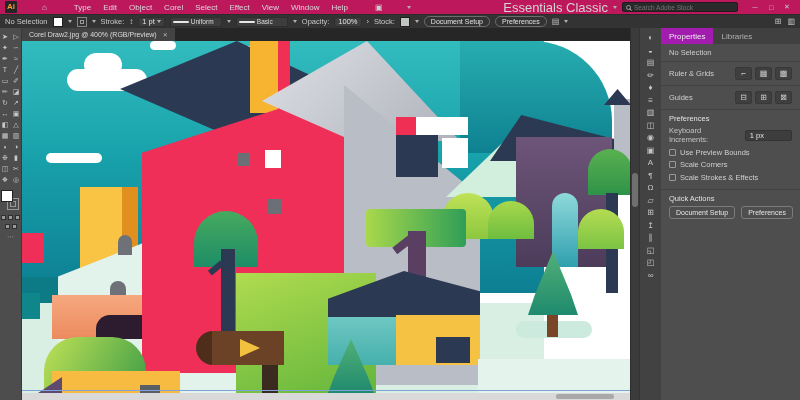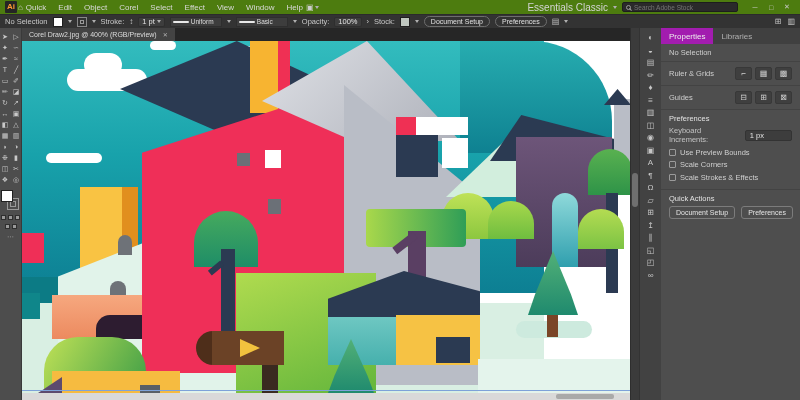--- a/index.html
+++ b/index.html
@@ -1,27 +1,27 @@
 <!DOCTYPE html>
 <html><head>
 <meta charset="utf-8">
 <style>
   html,body{margin:0;padding:0}
   body{width:800px;height:400px;overflow:hidden;background:#3a3a3a;
        font-family:"Liberation Sans",sans-serif;-webkit-font-smoothing:antialiased;color:#d9d9d9}
   *{box-sizing:border-box}
   
-  .menubar{height:14px;background:#4d7c0f;display:flex;align-items:center;gap:1px;padding:0 5px;font-size:8px}
+  .menubar{height:14px;background:#be185d;display:flex;align-items:center;gap:25px;padding:0 5px;font-size:8px}
   .ai-logo{background:#252525;color:#ff9a33;font-weight:bold;font-size:8px;padding:0 2px;height:12px;line-height:12px;border-radius:1px}
   .home{color:#cfcfcf;font-size:8px}
   .menu-item{padding:0 2px;color:#d9d9d9;white-space:nowrap}
   .tri{width:0;height:0;border-left:2.5px solid transparent;border-right:2.5px solid transparent;border-top:3px solid #b0b0b0;display:inline-block}
   .ws-icon{color:#cfcfcf;font-size:8px}
   .right-cluster{margin-left:auto;display:flex;align-items:center;gap:5px}
-  .ws-label{font-size:10px;color:#d4d4d4}
+  .ws-label{font-size:13px;color:#d4d4d4}
   .search{width:116px;height:10px;background:#2a2a2a;border:1px solid #1d1d1d;border-radius:2px;display:flex;align-items:center;gap:3px;padding:0 3px}
   .lens{width:5px;height:5px;border:1px solid #999;border-radius:50%;position:relative;flex:none}
   .lens::after{content:'';position:absolute;width:3px;height:1px;background:#999;transform:rotate(45deg);right:-2px;bottom:-1px}
   .search input{background:transparent;border:none;outline:none;color:#bdbdbd;font-size:6.5px;width:100%;font-family:inherit;padding:0}
   .winbtns{display:flex;margin-left:4px}
   .winbtn{width:16px;height:13px;display:flex;align-items:center;justify-content:center;color:#c9c9c9;font-size:7px}
   
   .controlbar{height:14px;background:#333333;border-top:1px solid #2b2b2b;display:flex;align-items:center;gap:5px;padding:0 5px;font-size:7.5px;color:#c9c9c9}
   .sw{width:10px;height:10px;border:1px solid #1f1f1f;flex:none}
   .sw-fill{background:#fff}
@@ -80,21 +80,21 @@
   .chk-box{width:7px;height:7px;border:1px solid #9a9a9a;border-radius:1px;flex:none}
   .qa-row{display:flex;gap:6px;margin-top:3px}
 </style>
 </head>
 <body>
 
 <div class="menubar">
   <span class="ai-logo">Ai</span>
   <span class="home">⌂</span>
   <span style="display:flex;gap:8px">
-      <span class="menu-item">Quick</span>
+      <span class="menu-item">Type</span>
       <span class="menu-item">Edit</span>
       <span class="menu-item">Object</span>
       <span class="menu-item">Corel</span>
       <span class="menu-item">Select</span>
       <span class="menu-item">Effect</span>
       <span class="menu-item">View</span>
       <span class="menu-item">Window</span>
       <span class="menu-item">Help</span>
     </span>
   <span class="ws-icon">▣</span>

